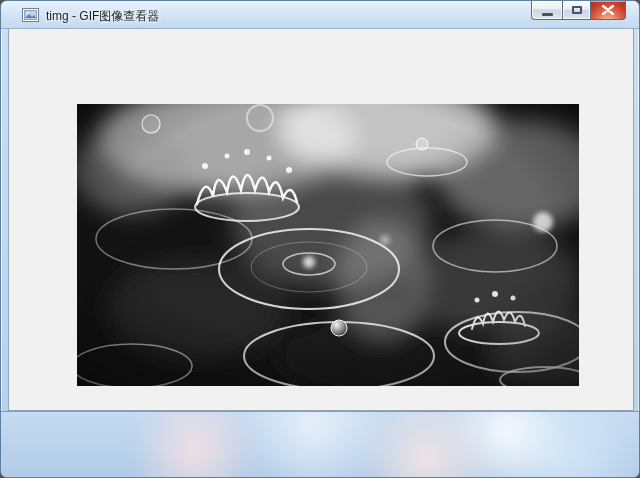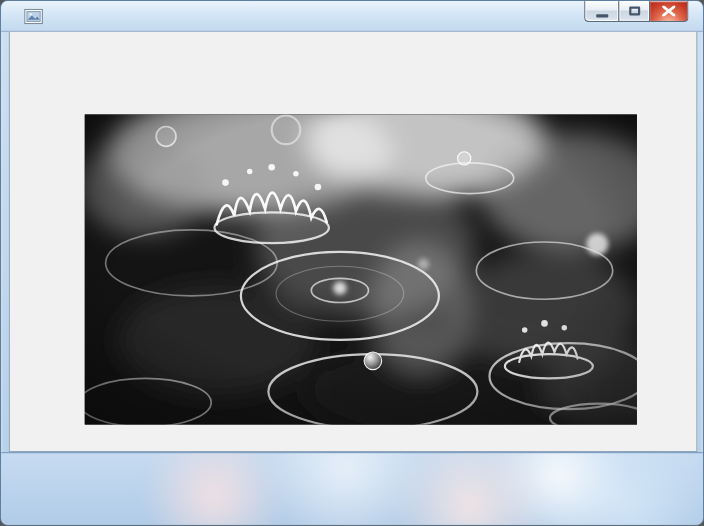--- a/index.html
+++ b/index.html
@@ -73,20 +73,21 @@
 
 <div class="window">
 
   <div class="titlebar">
     <svg class="title-icon" viewBox="0 0 17 14">
       <rect x="0.5" y="0.5" width="16" height="13" fill="#fdfdfd" stroke="#6f8094"></rect>
       <rect x="2.5" y="2.5" width="12" height="9" fill="#bcd2e8" stroke="#8fa3b8"></rect>
       <path d="M3 10 L7 6 L10 9 L12 7 L14 10 Z" fill="#5e82a8"></path>
       <circle cx="6" cy="5" r="1.2" fill="#e8edf3"></circle>
     </svg>
+    <span class="title-text">timg - GIF图像查看器</span>
 
     <div class="win-controls">
       <div class="win-btn min">
         <div class="glyph-min"></div>
       </div>
       <div class="win-btn max">
         <div class="glyph-max"></div>
       </div>
       <div class="win-btn close">
         <svg width="12" height="10" viewBox="0 0 12 10">

